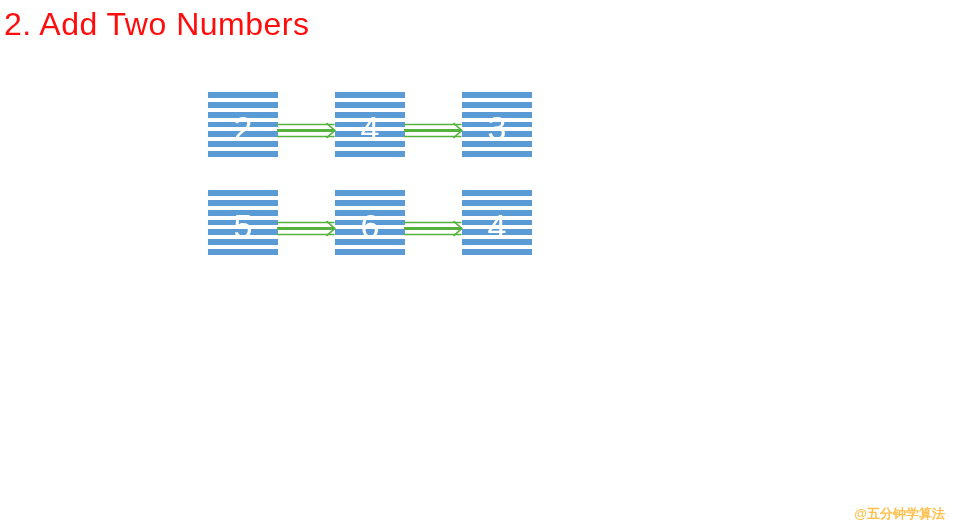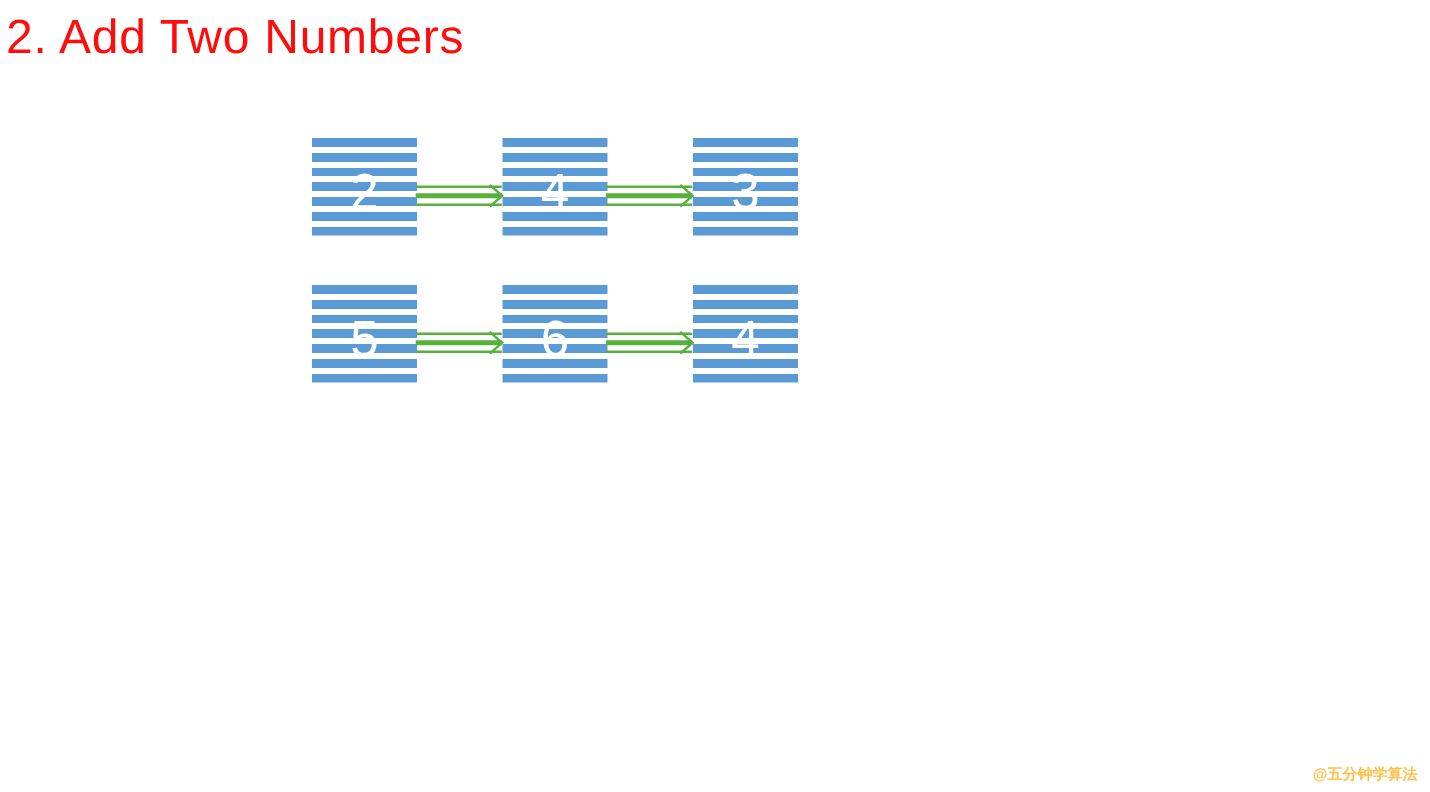--- a/index.html
+++ b/index.html
@@ -71,21 +71,21 @@
   }
   .arrow-cell line,
   .arrow-cell polyline {
     stroke: var(--arrow_green, #56b13d);
     fill: none;
   }
   .watermark {
     position: absolute;
     right: 8px;
     bottom: 5px;
-    font-size: 10px;
+    font-size: 13px;
     color: var(--watermark_gold, #ffc04d);
     font-weight: 700;
   }
 </style>
 </head>
 <body>
 
 <div class="slide">
 
   <div class="slide-title">2. Add Two Numbers</div>

